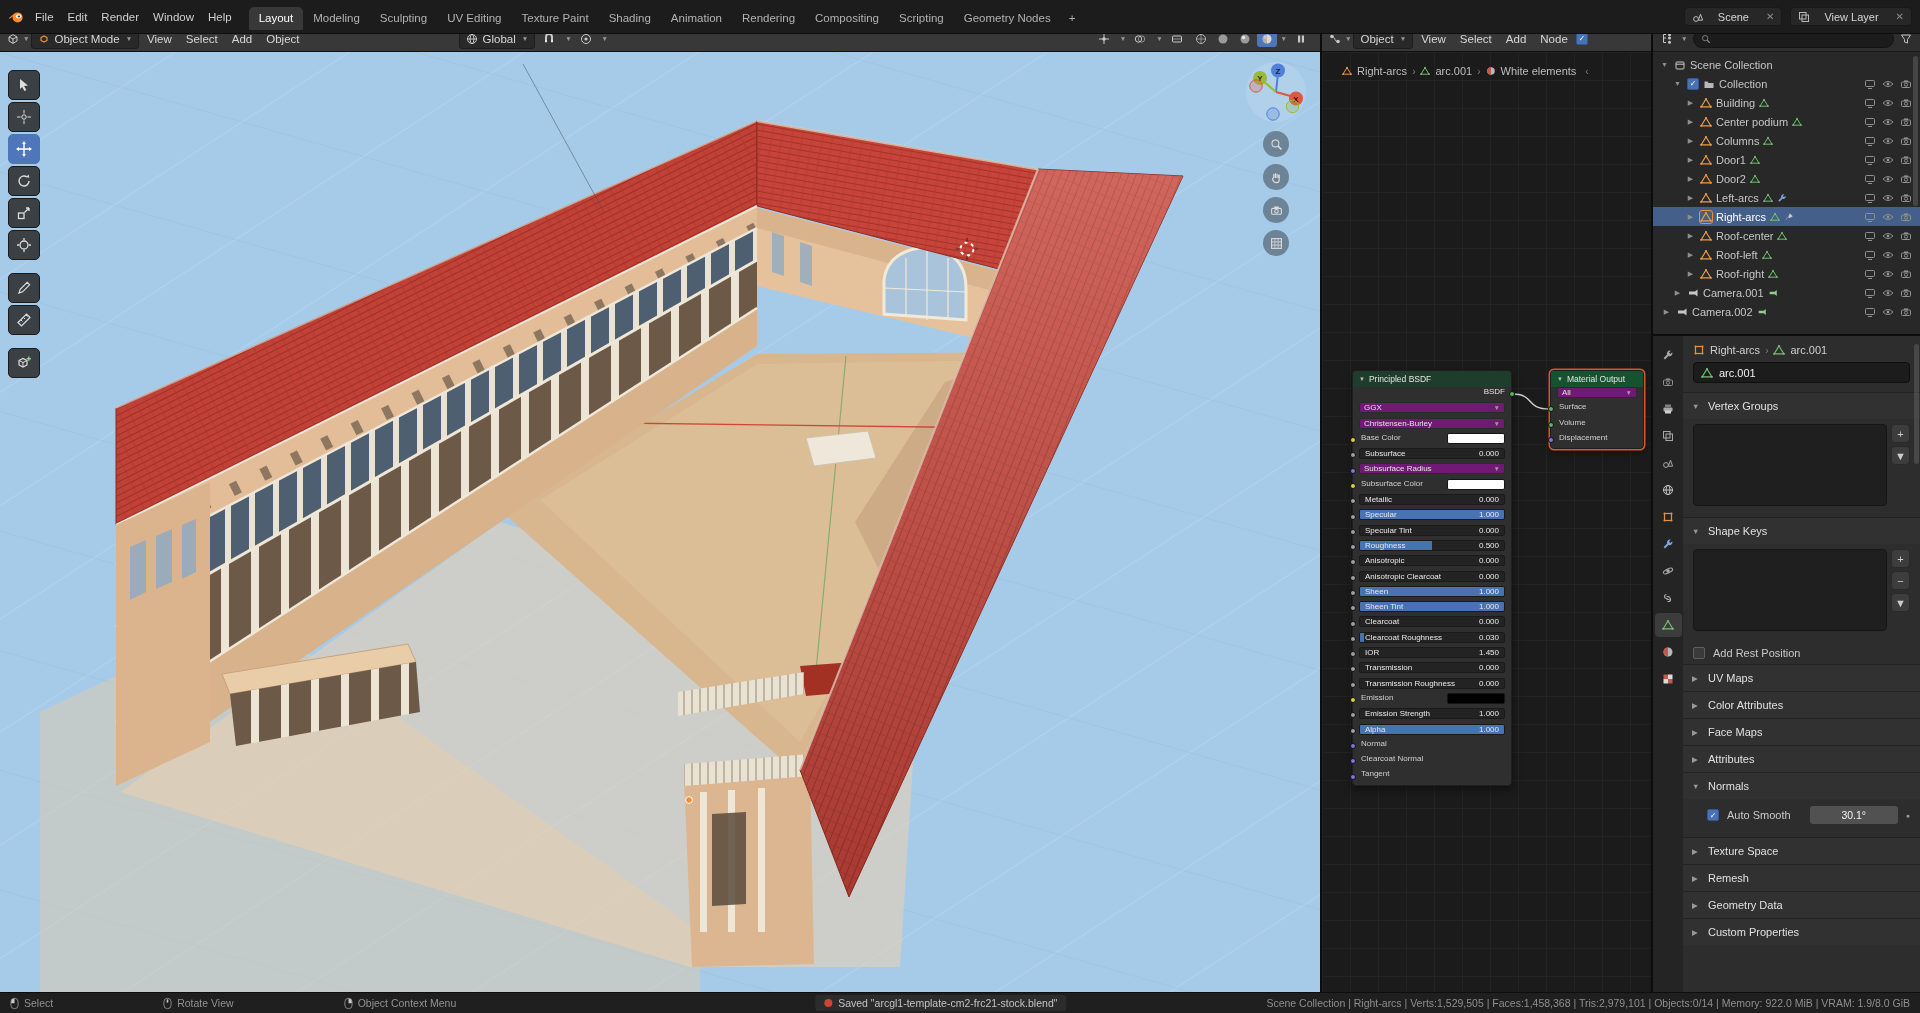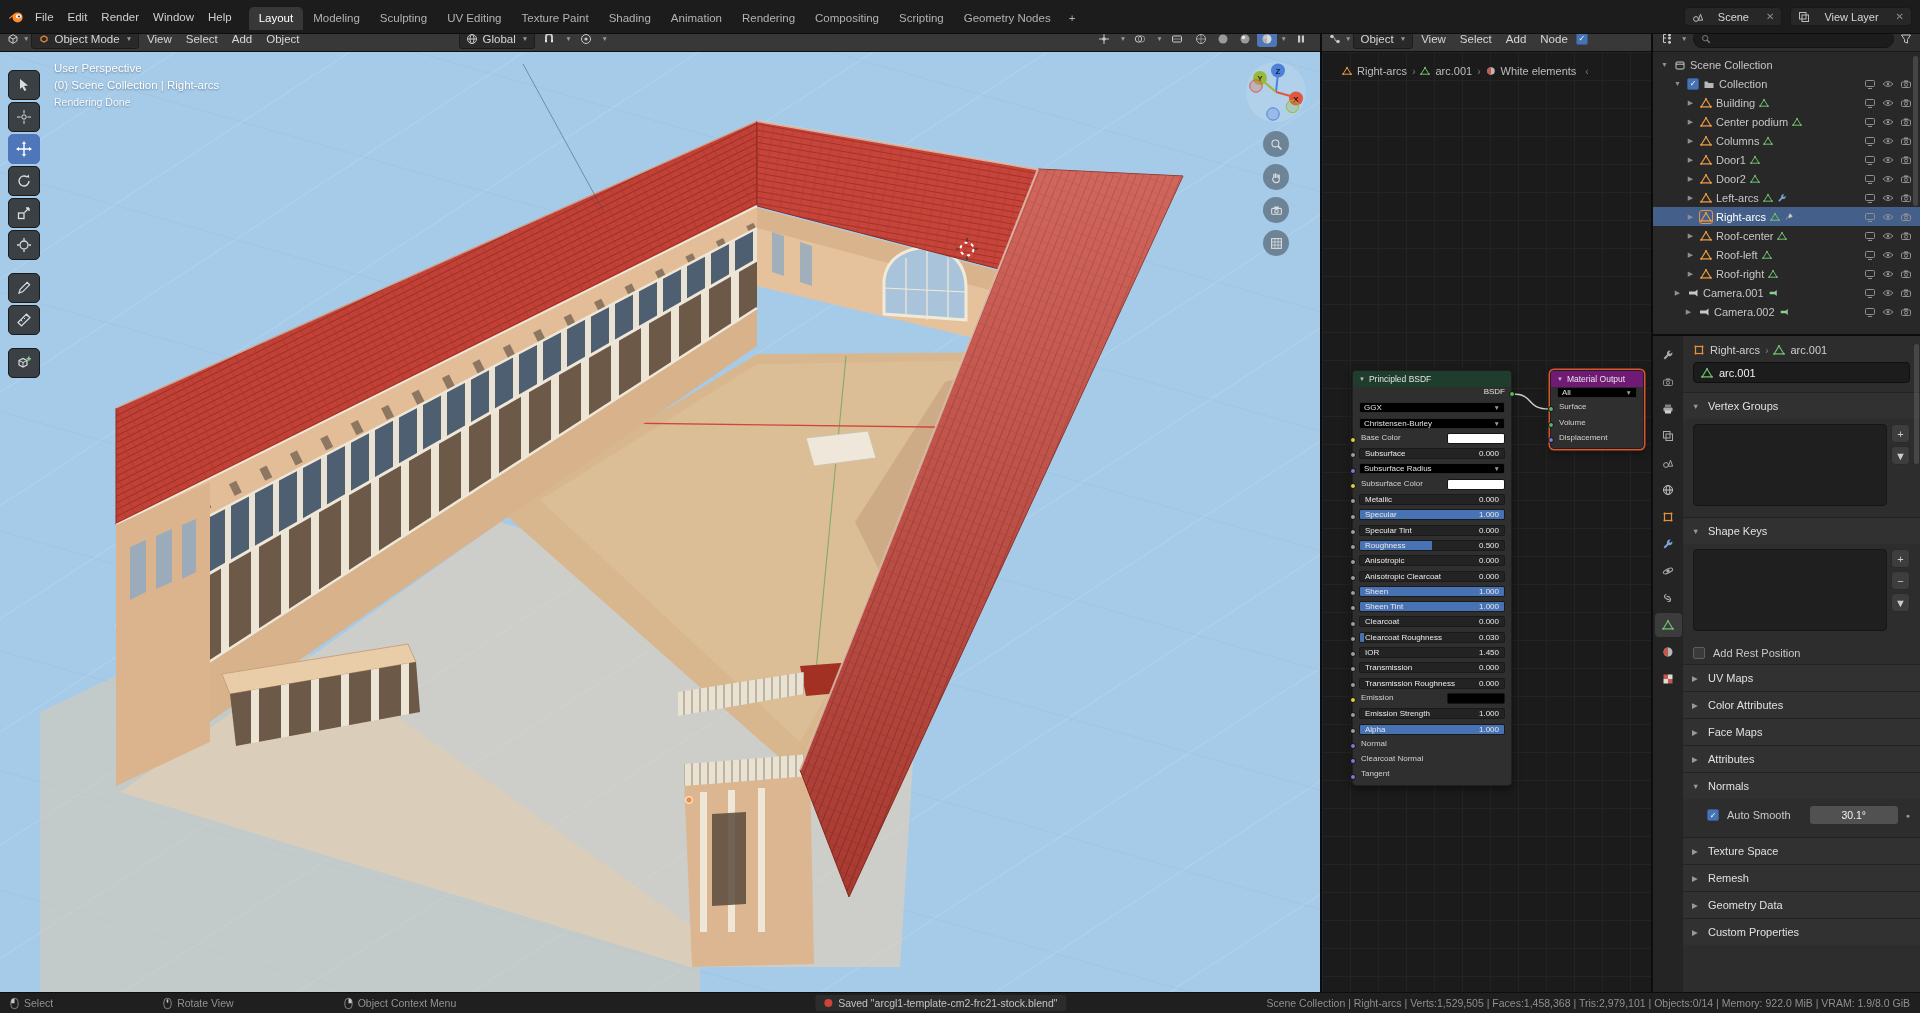--- a/index.html
+++ b/index.html
@@ -70,26 +70,26 @@
   .crumb .sep{color:#7d7d7d;font-size:10px}
   .noodle{position:absolute;inset:0;width:100%;height:100%;z-index:1;pointer-events:none}
   .node{position:absolute;background:#2f2f2f;border:1px solid #1f1f1f;border-radius:4px;
     box-shadow:0 3px 8px rgba(0,0,0,.45);font-size:8px;color:#d0d0d0;z-index:2}
   .node .nhead{height:16px;display:flex;align-items:center;gap:4px;padding:0 6px;
     border-radius:3px 3px 0 0;font-size:8.5px;color:#e4e4e4}
   .node .nhead .ch{font-size:6px;color:#bbb}
   .principled{left:30px;top:318px;width:160px}
   .principled .nhead{background:#1f3d2c}
   .outnode{left:228px;top:318px;width:94px;box-shadow:0 0 0 1.5px #d8552f,0 3px 8px rgba(0,0,0,.45)}
-  .outnode .nhead{background:#701a75}
+  .outnode .nhead{background:#14532d}
   .nrow{height:15.3px;display:flex;align-items:flex-start;padding:0 6px;position:relative}
   .nrow.out{justify-content:flex-end;color:#e0e0e0}
   .nclab{flex:1;padding-left:2px;white-space:nowrap;overflow:hidden}
   .swatch{width:58px;height:11px;border:1px solid #151515;border-radius:2px}
-  .ndrop{flex:1;height:11px;background:#000000;border:1px solid #2a2a2a;border-radius:2px;
+  .ndrop{flex:1;height:11px;background:#701a75;border:1px solid #2a2a2a;border-radius:2px;
     display:flex;align-items:center;justify-content:space-between;padding:0 4px;color:#e2e2e2;white-space:nowrap}
   .nslider{flex:1;height:11px;background:#232323;border:1px solid #1a1a1a;border-radius:2px;
     position:relative;overflow:hidden}
   .nfill{position:absolute;left:0;top:0;bottom:0;background:#4772b3}
   .nlab{position:absolute;left:5px;top:0;line-height:10px;color:#e8e8e8;white-space:nowrap}
   .nval{position:absolute;right:5px;top:0;line-height:10px;color:#e8e8e8}
   .sock{position:absolute;width:6px;height:6px;border-radius:50%;border:1px solid #101010;top:50%;margin-top:-3.5px}
   .sock.l{left:-3.5px}.sock.r{right:-3.5px}
   .sk-gray{background:#a0a0a0}.sk-yellow{background:#e1cf45}.sk-green{background:#58b758}.sk-purple{background:#7a7ad8}
 
@@ -457,25 +457,20 @@
         <line x1="604" y1="160" x2="523" y2="12" stroke="#3f4c59" stroke-width="1" opacity=".5"></line>
 
         <g transform="translate(967,197)">
           <circle r="6.5" fill="none" stroke="#ffffff" stroke-width="2" stroke-dasharray="3.4 3.4"></circle>
           <circle r="6.5" fill="none" stroke="#e04438" stroke-width="2" stroke-dasharray="3.4 3.4" stroke-dashoffset="3.4"></circle>
           <path d="M0,-11 V-7 M0,7 V11 M-11,0 H-7 M7,0 H11" stroke="#343434" stroke-width="1.2"></path>
         </g>
         <circle cx="689" cy="748" r="3.4" fill="#ee8e3c" stroke="#fff" stroke-width="1"></circle>
       </svg>
 
-      <div class="vinfo">
-        <div>User Perspective</div>
-        <div>(0) Scene Collection | Right-arcs</div>
-        <div class="dim">Rendering Done</div>
-      </div>
 
       <div class="tools">
           <div class="tool">
             <span class="ic lg">
               <svg viewBox="0 0 16 16">
                 <path d="M4 2l8 6.5-4 .6 2.4 4-2 1-2.2-4L4 12z" fill="#ddd"></path>
               </svg>
             </span>
           </div>
           <div class="tool">
@@ -1375,21 +1370,21 @@
               </span>
               <span class="ic">
                 <svg viewBox="0 0 12 12">
                   <rect x="1.5" y="4" width="9" height="5.5" rx="1" fill="none" stroke="#8f8f8f"></rect>
                   <circle cx="6" cy="6.7" r="1.6" fill="none" stroke="#8f8f8f"></circle>
                   <rect x="4" y="2.4" width="4" height="1.6" fill="#8f8f8f"></rect>
                 </svg>
               </span>
             </span>
           </div>
-          <div class="orow" style="padding-left:30px">
+          <div class="orow" style="padding-left:8px">
             <span class="exp">▶</span>
             <span class="ic">
               <svg viewBox="0 0 12 12">
                 <path d="M2 4.5h6l2.5-2v7l-2.5-2H2z" fill="#c8c8c8"></path>
               </svg>
             </span>
             <span>Camera.002</span>
             <span class="ic sm">
               <svg viewBox="0 0 12 12">
                 <path d="M2 4.5h6l2.5-2v7l-2.5-2H2z" fill="#8fce8f"></path>

